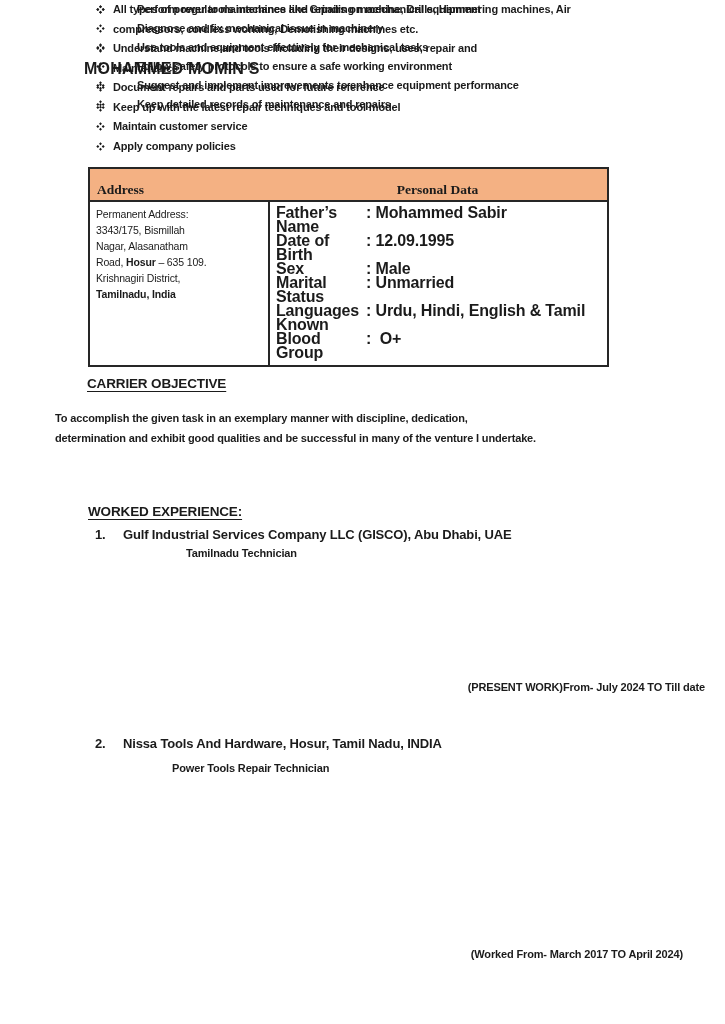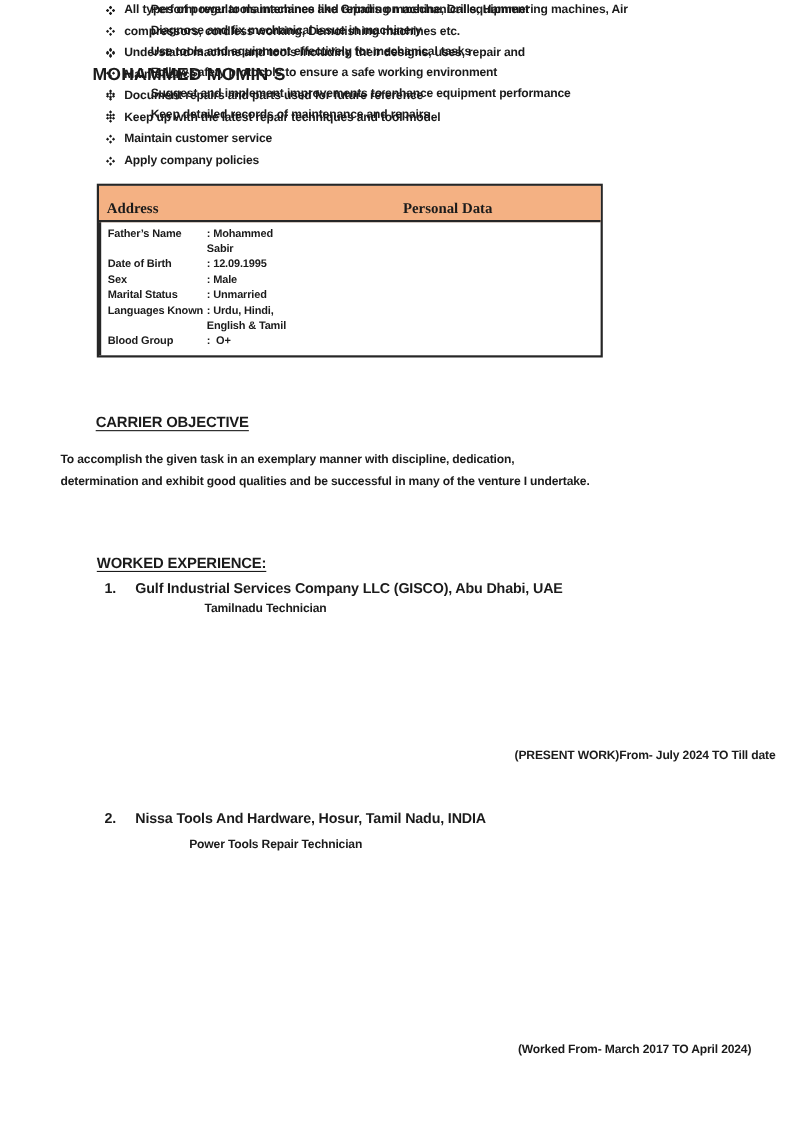--- a/index.html
+++ b/index.html
@@ -5,28 +5,28 @@
   * { margin:0; padding:0; box-sizing:border-box; }
   html,body { background:#ffffff; }
   .page {
     position:relative; width:725px; height:1024px; background:#ffffff;
     font-family:"Liberation Sans", sans-serif; color:#1b1b1b;
     letter-spacing:-0.15px; overflow:hidden;
   }
   .name { position:absolute; left:84px; top:60px; font-size:16px; font-weight:700; letter-spacing:0.2px; }
   .contact { position:absolute; left:88px; top:103px; font-size:12px; font-weight:700; line-height:22px; }
 
-  .itable { position:absolute; left:88px; top:167px; width:460px; border:2px solid #262626; background:#fff; }
+  .itable { position:absolute; left:88px; top:167px; width:521px; border:2px solid #262626; background:#fff; }
   .thead { display:grid; grid-template-columns:178px 1fr; background:#F4B183; border-bottom:2px solid #262626; height:33px; }
   .th { display:flex; align-items:flex-end; padding:0 0 2px 7px; font-family:"Liberation Serif", serif; font-size:13.5px; font-weight:700; letter-spacing:0; }
   .th.center { justify-content:center; padding-left:0; }
   .tbody { display:grid; grid-template-columns:178px 1fr; }
   .addr-cell { padding:4px 6px 6px 6px; font-size:10.5px; line-height:16px; font-weight:400; }
   .xb { font-weight:700; }
-  .pd-cell { border-left:2px solid #262626; padding:4px 6px 5px 6px; font-size:10px; font-weight:700; }
+  .pd-cell { border-left:2px solid #262626; padding:4px 6px 5px 6px; font-size:16px; font-weight:700; }
   .p-row { display:grid; grid-template-columns:90px 1fr; line-height:14px; }
 
   .sec-head { position:absolute; font-size:13.5px; font-weight:700; text-decoration:underline; text-underline-offset:3px; }
   #obj-head { left:87px; top:376px; }
   #exp-head { left:88px; top:504px; }
   .obj-text { position:absolute; left:55px; top:408px; width:545px; font-size:11px; font-weight:700; line-height:20px; }
 
   .job-head { position:absolute; display:flex; font-size:13px; font-weight:700; }
   #job1-head { left:95px; top:527px; }
   #job2-head { left:95px; top:736px; }
@@ -54,20 +54,28 @@
 
   <div class="name">MOHAMMED MOMIN S</div>
 
 
   <div class="itable">
     <div class="thead">
       <div class="th">Address</div>
       <div class="th center">Personal Data</div>
     </div>
     <div class="tbody">
+      <div class="addr-cell">
+        <div>Permanent Address:</div>
+        <div>3343/175, Bismillah</div>
+        <div>Nagar, Alasanatham</div>
+        <div><span>Road, </span><span class="xb">Hosur</span><span> – 635 109.</span></div>
+        <div>Krishnagiri District,</div>
+        <div class="xb">Tamilnadu, India</div>
+      </div>
       <div class="pd-cell">
         <div class="p-row">
           <span>Father’s Name</span>
           <span>: Mohammed Sabir</span>
         </div>
         <div class="p-row">
           <span>Date of Birth</span>
           <span>: 12.09.1995</span>
         </div>
         <div class="p-row">

